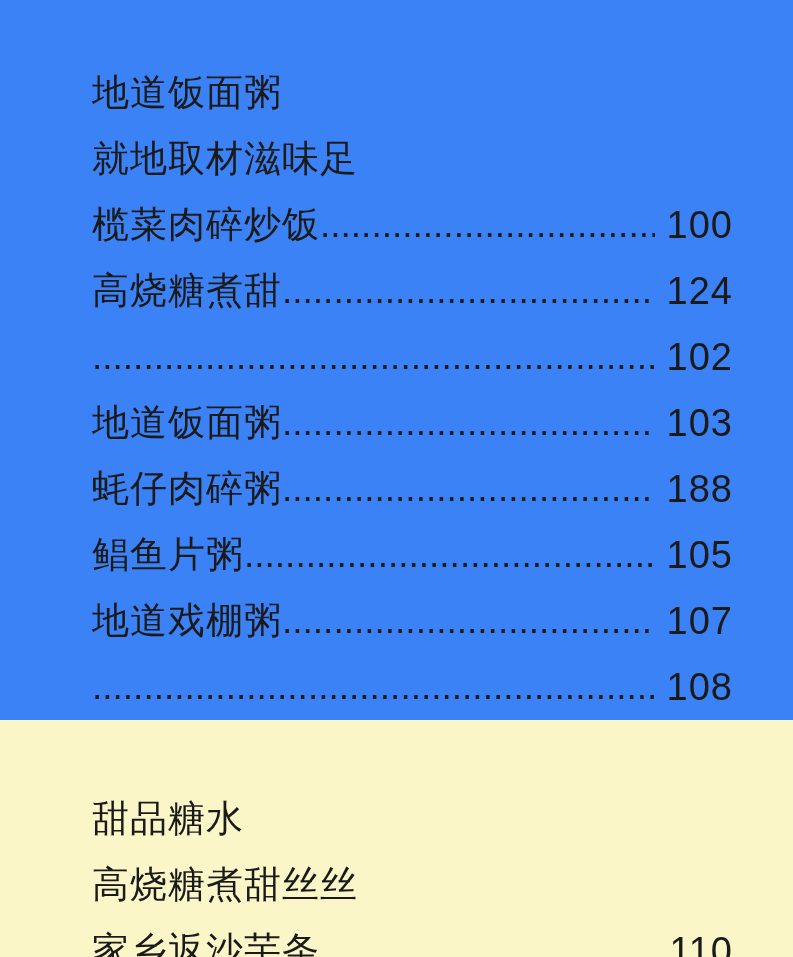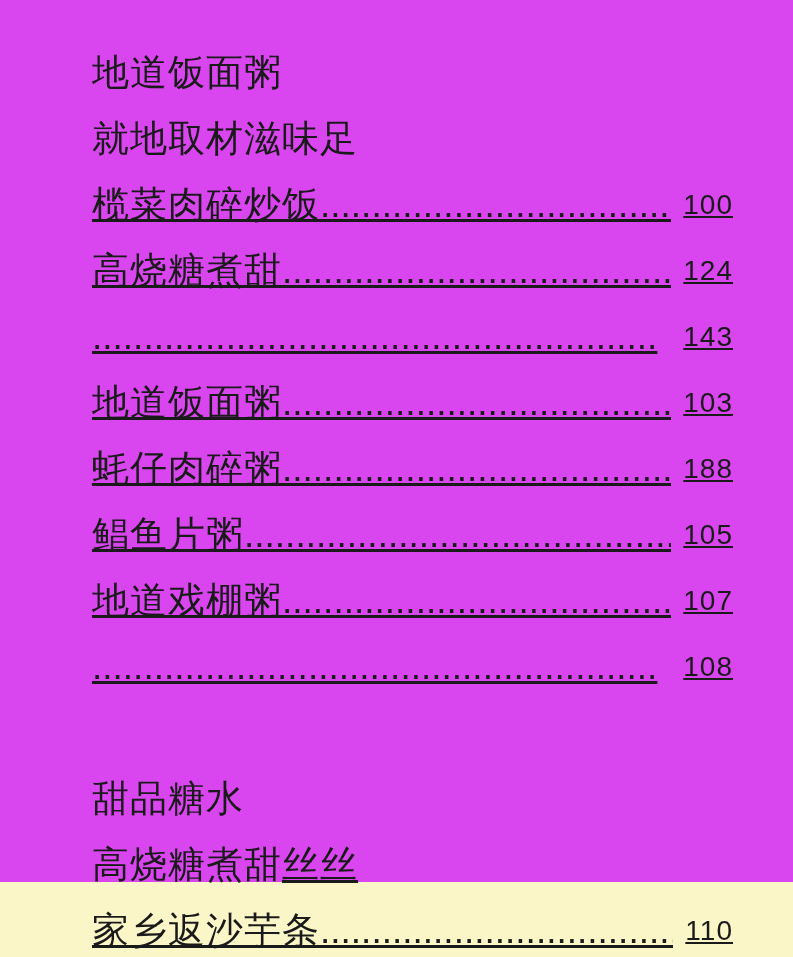--- a/index.html
+++ b/index.html
@@ -9,72 +9,70 @@
   body {
     width: 793px;
     height: 957px;
     background: #fbf6c8;
     font-family: "Liberation Sans", sans-serif;
     overflow: hidden;
   }
   .page {
     position: relative;
     width: 793px;
-    height: 882px;
-    background: #d946ef;
+    height: 720px;
+    background: #3b82f6;
     box-sizing: border-box;
-    padding: 40px 60px 0 92px;
+    padding: 60px 60px 0 92px;
   }
   .section {
     margin: 0;
   }
   .section-heading {
     font-size: 37px;
     line-height: 66px;
     color: #1a1a1a;
     letter-spacing: 1px;
     white-space: nowrap;
   }
   .section-sub {
     font-size: 37px;
     line-height: 66px;
     color: #1a1a1a;
     letter-spacing: 1px;
     white-space: nowrap;
   }
   .section-sub .underlined {
-    text-decoration: underline;
     text-underline-offset: 3px;
   }
   .entry {
     display: flex;
     align-items: center;
     font-size: 37px;
     line-height: 66px;
     color: #1a1a1a;
     white-space: nowrap;
-    text-decoration: underline;
   }
   .entry-name {
     letter-spacing: 1px;
     flex: 0 0 auto;
   }
   .entry-leader {
     flex: 1 1 auto;
     overflow: hidden;
     white-space: nowrap;
     letter-spacing: 0px;
     font-size: 37px;
     color: #1a1a1a;
     margin: 0 2px 0 0;
     min-width: 10px;
   }
   .entry-page {
     flex: 0 0 auto;
-    font-size: 28px;
+    font-size: 38px;
     letter-spacing: 1px;
     text-align: right;
     padding-left: 10px;
   }
   .gap {
     height: 66px;
   }
 </style>
 </head>
 <body>
@@ -90,21 +88,21 @@
       <span class="entry-leader">.......................................................</span>
       <span class="entry-page">100</span>
     </div>
     <div class="entry">
       <span class="entry-name">高烧糖煮甜</span>
       <span class="entry-leader">.......................................................</span>
       <span class="entry-page">124</span>
     </div>
     <div class="entry">
       <span class="entry-leader">.......................................................</span>
-      <span class="entry-page">143</span>
+      <span class="entry-page">102</span>
     </div>
     <div class="entry">
       <span class="entry-name">地道饭面粥</span>
       <span class="entry-leader">.......................................................</span>
       <span class="entry-page">103</span>
     </div>
     <div class="entry">
       <span class="entry-name">蚝仔肉碎粥</span>
       <span class="entry-leader">.......................................................</span>
       <span class="entry-page">188</span>

